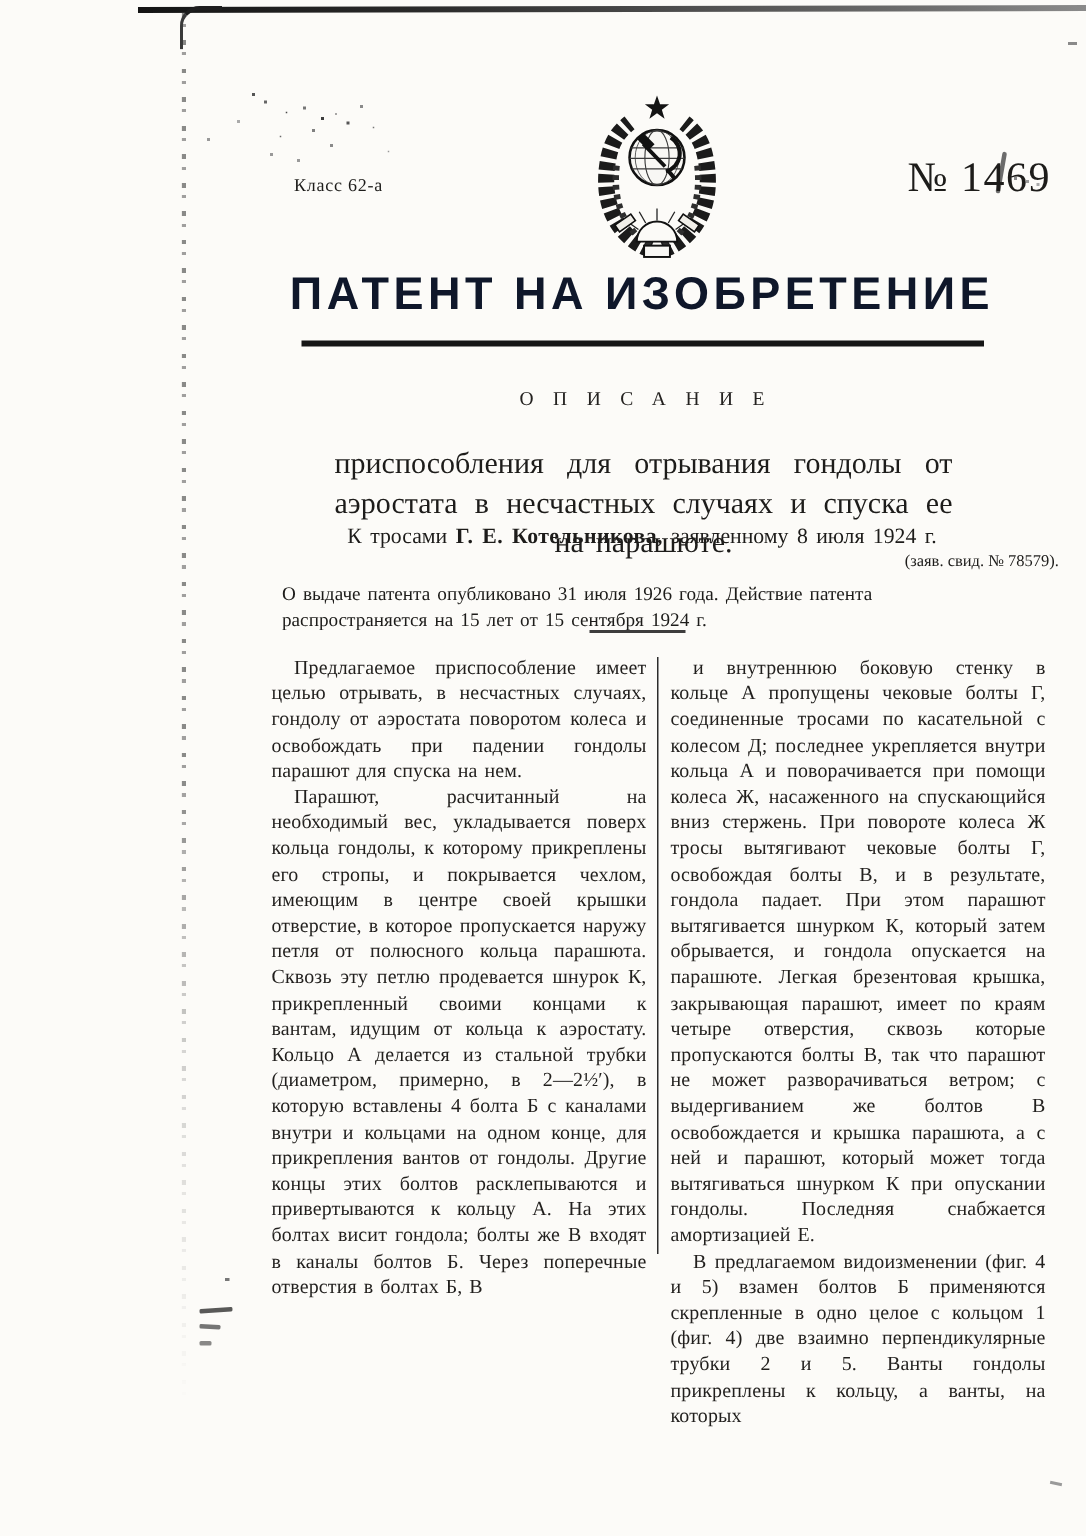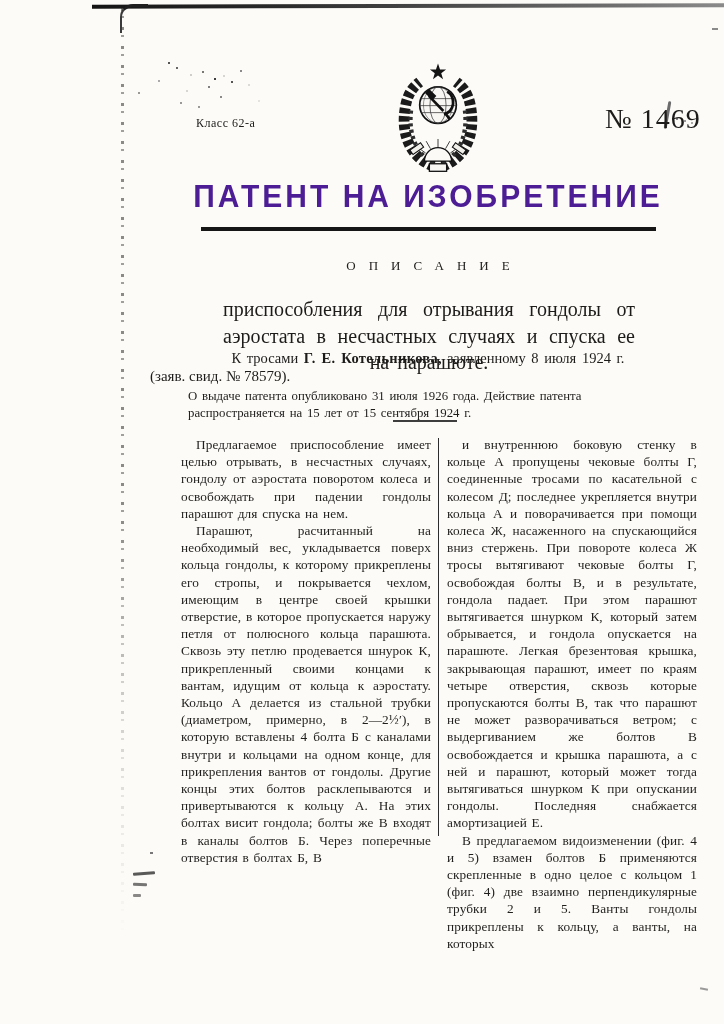--- a/index.html
+++ b/index.html
@@ -38,33 +38,33 @@
   .smudge-b i:nth-child(3){width:8px;height:2.5px;margin-top:8px;opacity:.6;}
   .dot-a{left:150px;top:852px;width:3px;height:2px;background:#777;}
   .dot-br{left:700px;top:988px;width:8px;height:2px;background:#9a9a9a;transform:rotate(12deg);}
 
   
   .klass{left:196px;top:116px;font-size:12px;letter-spacing:.5px;}
   .number{left:577px;top:103px;font-size:28px;letter-spacing:1px;margin-left:28px;}
   .emblem{left:383px;top:62px;}
   .doc-title{left:150px;top:180px;width:556px;text-align:center;
     font-family:"Liberation Sans","DejaVu Sans",sans-serif;
-    font-size:30px;font-weight:700;letter-spacing:3px;color:#4c1d95;
+    font-size:30px;font-weight:700;letter-spacing:3px;color:#0f172a;
     transform:scaleY(1.02);}
   .rule-thick{left:201px;top:227px;width:455px;height:4px;background:#161616;
     box-shadow:0 5px 0 -4px #8a8a8a;}
 
   
   .section-heading{left:150px;top:258px;width:556px;text-align:center;
     font-size:13px;letter-spacing:13px;text-indent:13px;color:#242220;}
   .subject{left:223px;top:296px;width:412px;font-size:20px;line-height:1.33;
     text-align:justify;text-align-last:center;word-spacing:3px;}
   .applicant{left:150px;top:350px;width:556px;text-align:center;font-size:14.5px;word-spacing:2px;}
   .applicant b{letter-spacing:.3px;}
-  .app-note{left:150px;top:368px;width:556px;text-align:left;font-size:15px;}
+  .app-note{left:150px;top:368px;width:556px;text-align:right;font-size:11px;}
   .pub-note{left:188px;top:388px;width:480px;text-align:left;font-size:12.8px;line-height:1.3;word-spacing:1.5px;}
   .short-rule{left:393px;top:420px;width:64px;height:1.5px;background:#3d3d3d;}
 
   
   .body-cols{left:181px;top:436px;width:516px;display:flex;justify-content:space-between;}
   .col{width:250px;}
   .col-divider{position:absolute;left:257px;top:2px;width:1px;height:398px;background:#2c2c2c;}
   .para{margin:0;font-size:13.3px;line-height:17.2px;text-indent:15px;
     text-align:justify;word-spacing:1.2px;letter-spacing:.1px;color:#211f1d;}
 </style>

